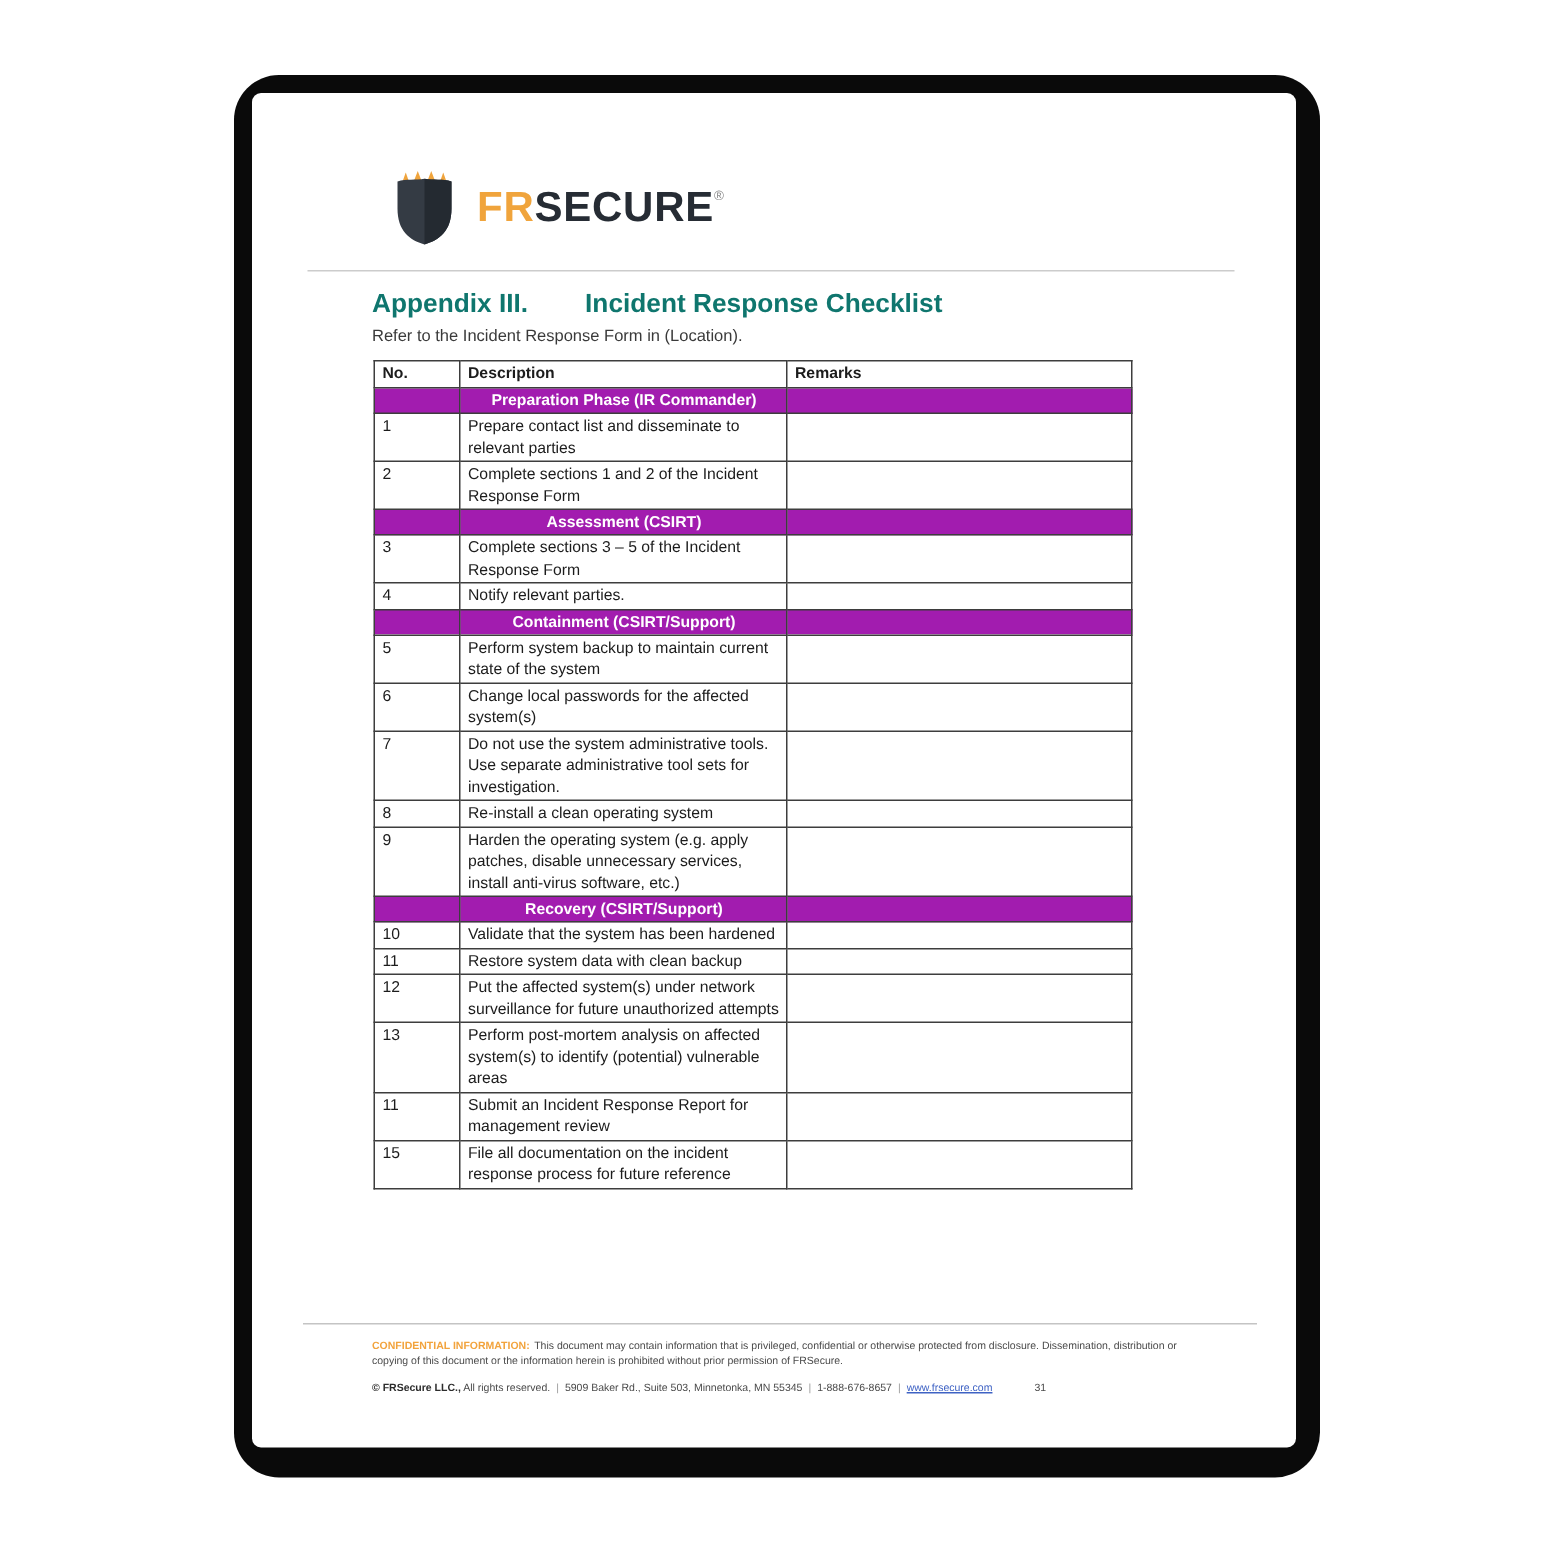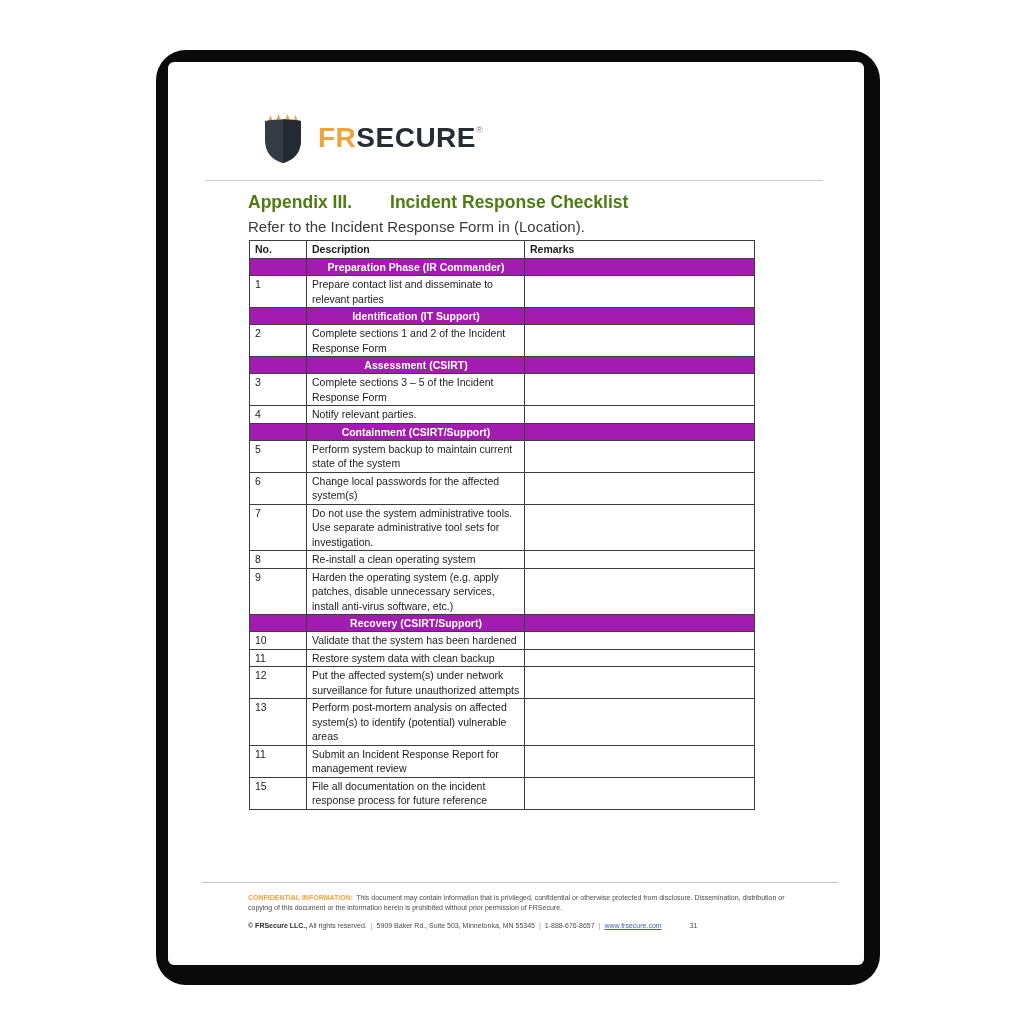--- a/index.html
+++ b/index.html
@@ -21,23 +21,23 @@
   .logo-text { margin-left: 15px; font-size: 28px; font-weight: bold; letter-spacing: 0.5px; line-height: 1; }
   .logo-fr { color: #F0A43C; }
   .logo-secure { color: #262C34; }
   .logo-reg { font-size: 9px; color: #8a8a8a; vertical-align: 14px; font-weight: normal; }
 
   
   .top-rule { position: absolute; left: 37px; top: 118px; width: 618px; height: 0; border-top: 1.5px solid #cccccc; }
   .footer-rule { position: absolute; left: 34px; top: 820px; width: 636px; height: 0; border-top: 1px solid #c4c4c4; }
 
   
-  .heading { position: absolute; left: 80px; top: 130px; font-size: 17.5px; font-weight: bold; color: #4d7c0f; white-space: nowrap; }
+  .heading { position: absolute; left: 80px; top: 130px; font-size: 17.5px; font-weight: bold; color: #0f766e; white-space: nowrap; }
   .heading .hd-title { margin-left: 38px; }
-  .subtitle { position: absolute; left: 80px; top: 156px; font-size: 15px; color: #3a3a3a; }
+  .subtitle { position: absolute; left: 80px; top: 156px; font-size: 11px; color: #3a3a3a; }
 
   
   table.checklist {
     position: absolute; left: 81px; top: 178px; width: 505px;
     border-collapse: collapse; table-layout: fixed;
     font-size: 10.5px; color: #1c1c1c;
   }
   .checklist col.c-no { width: 57px; }
   .checklist col.c-desc { width: 218px; }
   .checklist col.c-rem { width: 230px; }
@@ -112,25 +112,20 @@
           <tr class="section-row">
             <td></td>
             <td>Preparation Phase (IR Commander)</td>
             <td></td>
           </tr>
           <tr class="item-row">
             <td class="no-cell">1</td>
             <td>Prepare contact list and disseminate to relevant parties</td>
             <td></td>
           </tr>
-          <tr class="section-row">
-            <td></td>
-            <td>Identification (IT Support)</td>
-            <td></td>
-          </tr>
           <tr class="item-row">
             <td class="no-cell">2</td>
             <td>Complete sections 1 and 2 of the Incident Response Form</td>
             <td></td>
           </tr>
           <tr class="section-row">
             <td></td>
             <td>Assessment (CSIRT)</td>
             <td></td>
           </tr>

